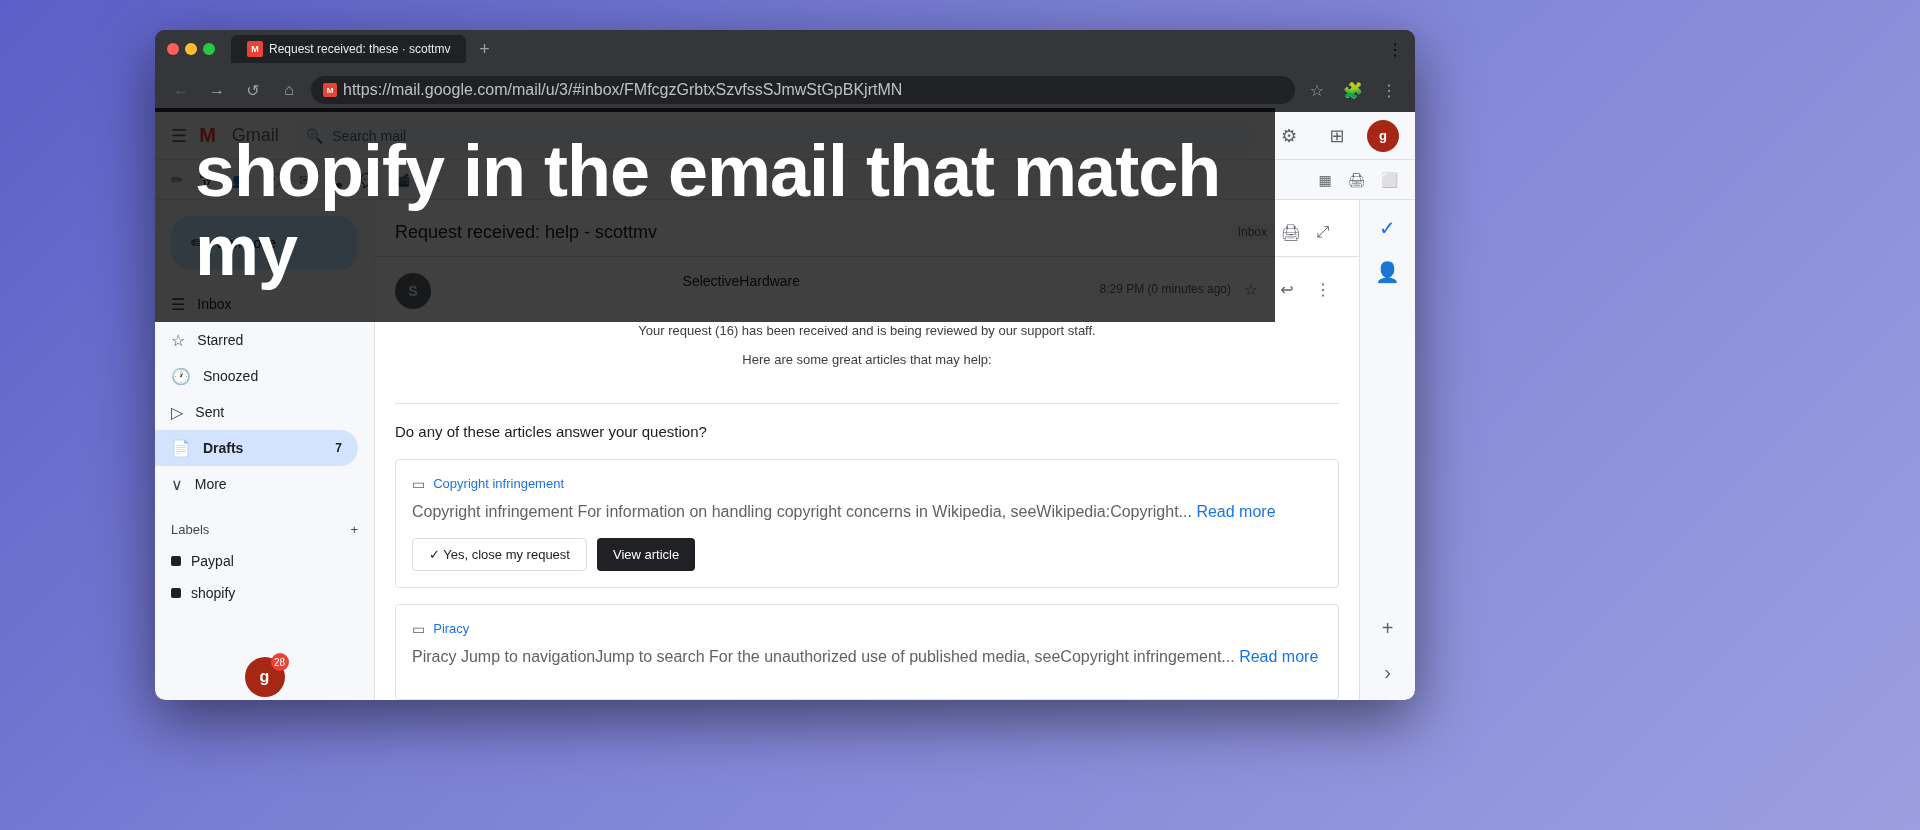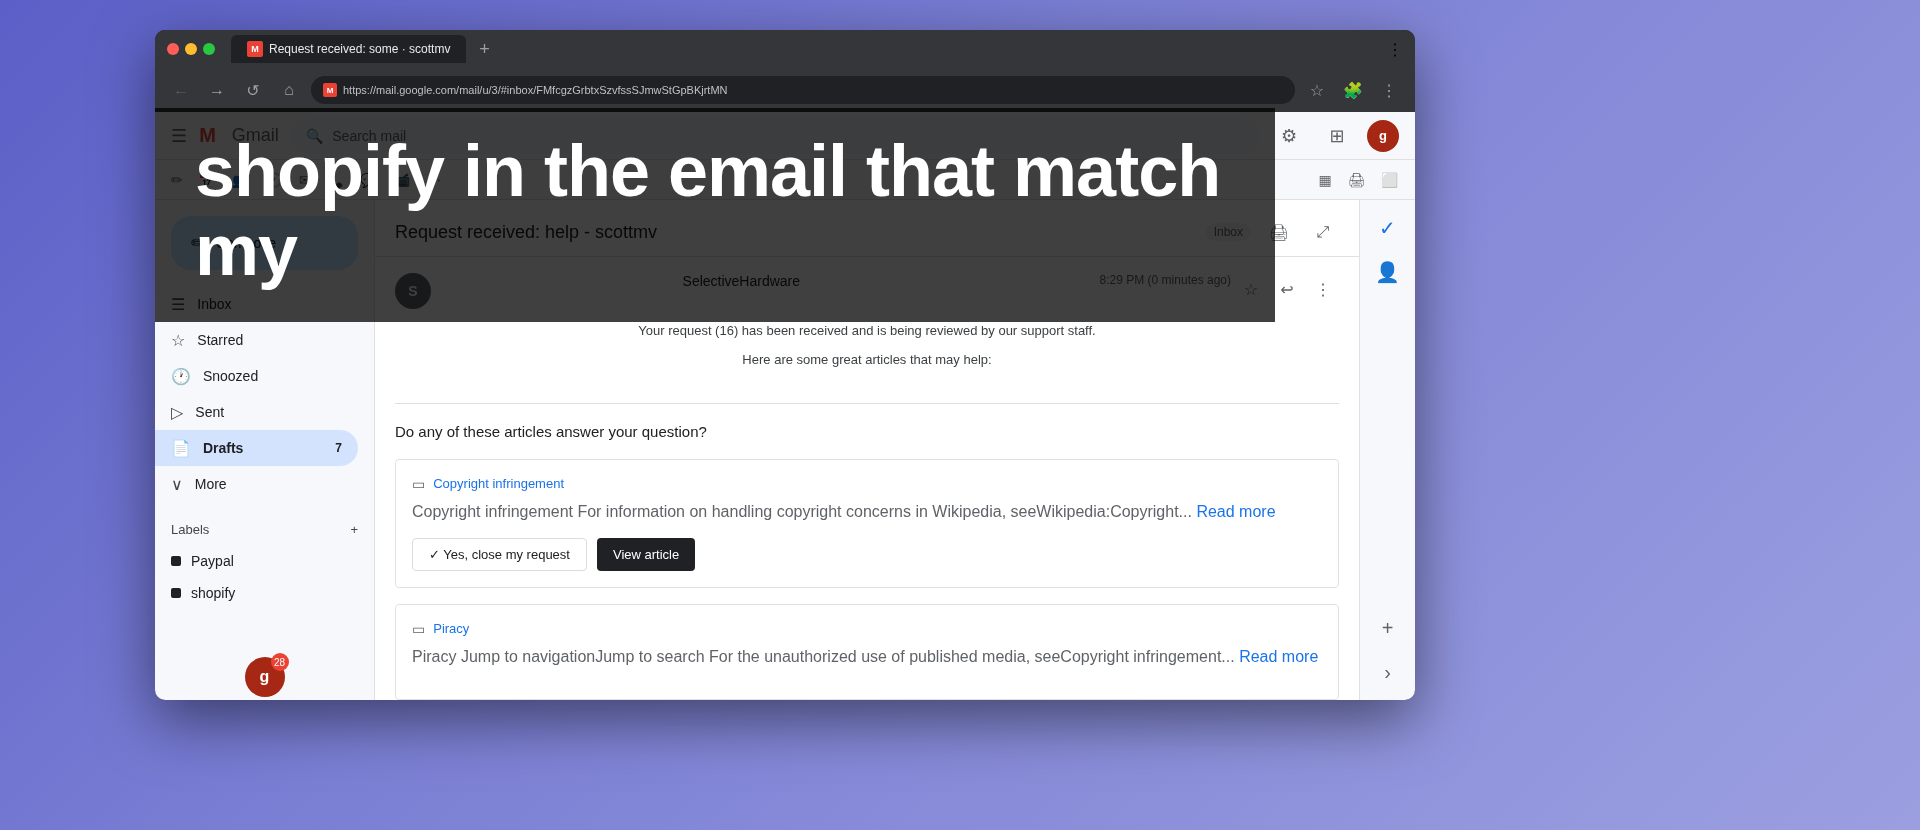--- a/index.html
+++ b/index.html
@@ -128,21 +128,21 @@
       background: #ea4335;
       border-radius: 2px;
       display: flex;
       align-items: center;
       justify-content: center;
       font-size: 8px;
       color: white;
       font-weight: bold;
       flex-shrink: 0;
     }
-    .address-url { font-size: 11px; color: #bdc1c6; }
+    .address-url { font-size: 16px; color: #bdc1c6; }
     .nav-actions {
       display: flex;
       align-items: center;
       gap: 4px;
     }
     .hamburger { font-size: 18px; color: #5f6368; cursor: pointer; }
     .search-bar {
       flex: 1;
       height: 36px;
       background: #eaf1fb;
@@ -262,21 +262,20 @@
       background: white;
       overflow: hidden;
     }
 
     
     .thread-header {
       padding: 16px 20px 8px;
       border-bottom: 1px solid #e0e0e0;
       display: flex;
       align-items: center;
-      gap: 12px;
     }
     .thread-subject {
       font-size: 18px;
       color: #202124;
       font-weight: 400;
       flex: 1;
     }
 
     
     .email-message {
@@ -312,21 +311,21 @@
       color: #202124;
       text-align: center;
     }
     .sender-to {
       font-size: 12px;
       color: #5f6368;
     }
     .email-actions {
       display: flex;
       gap: 4px;
-      align-items: flex-start;
+      align-items: center;
       margin-left: 48px;
     }
     .email-time { font-size: 12px; color: #5f6368; }
     .email-action-icon {
       width: 32px;
       height: 32px;
       border-radius: 50%;
       display: flex;
       align-items: center;
       justify-content: center;
@@ -467,21 +466,21 @@
 
   <div class="title-bar">
     <div class="traffic-lights">
       <div class="traffic-light tl-red"></div>
       <div class="traffic-light tl-yellow"></div>
       <div class="traffic-light tl-green"></div>
     </div>
     <div class="tab-area">
       <div class="tab-active">
         <div class="tab-gmail-icon">M</div>
-        <span>Request received: some · scottmv</span>
+        <span>Request received: these · scottmv</span>
       </div>
       <div class="tab-plus">+</div>
     </div>
     <div class="nav-actions">
       <span>⋮</span>
     </div>
   </div>
 
   <div class="nav-bar">
     <div class="nav-btn disabled">←</div>

